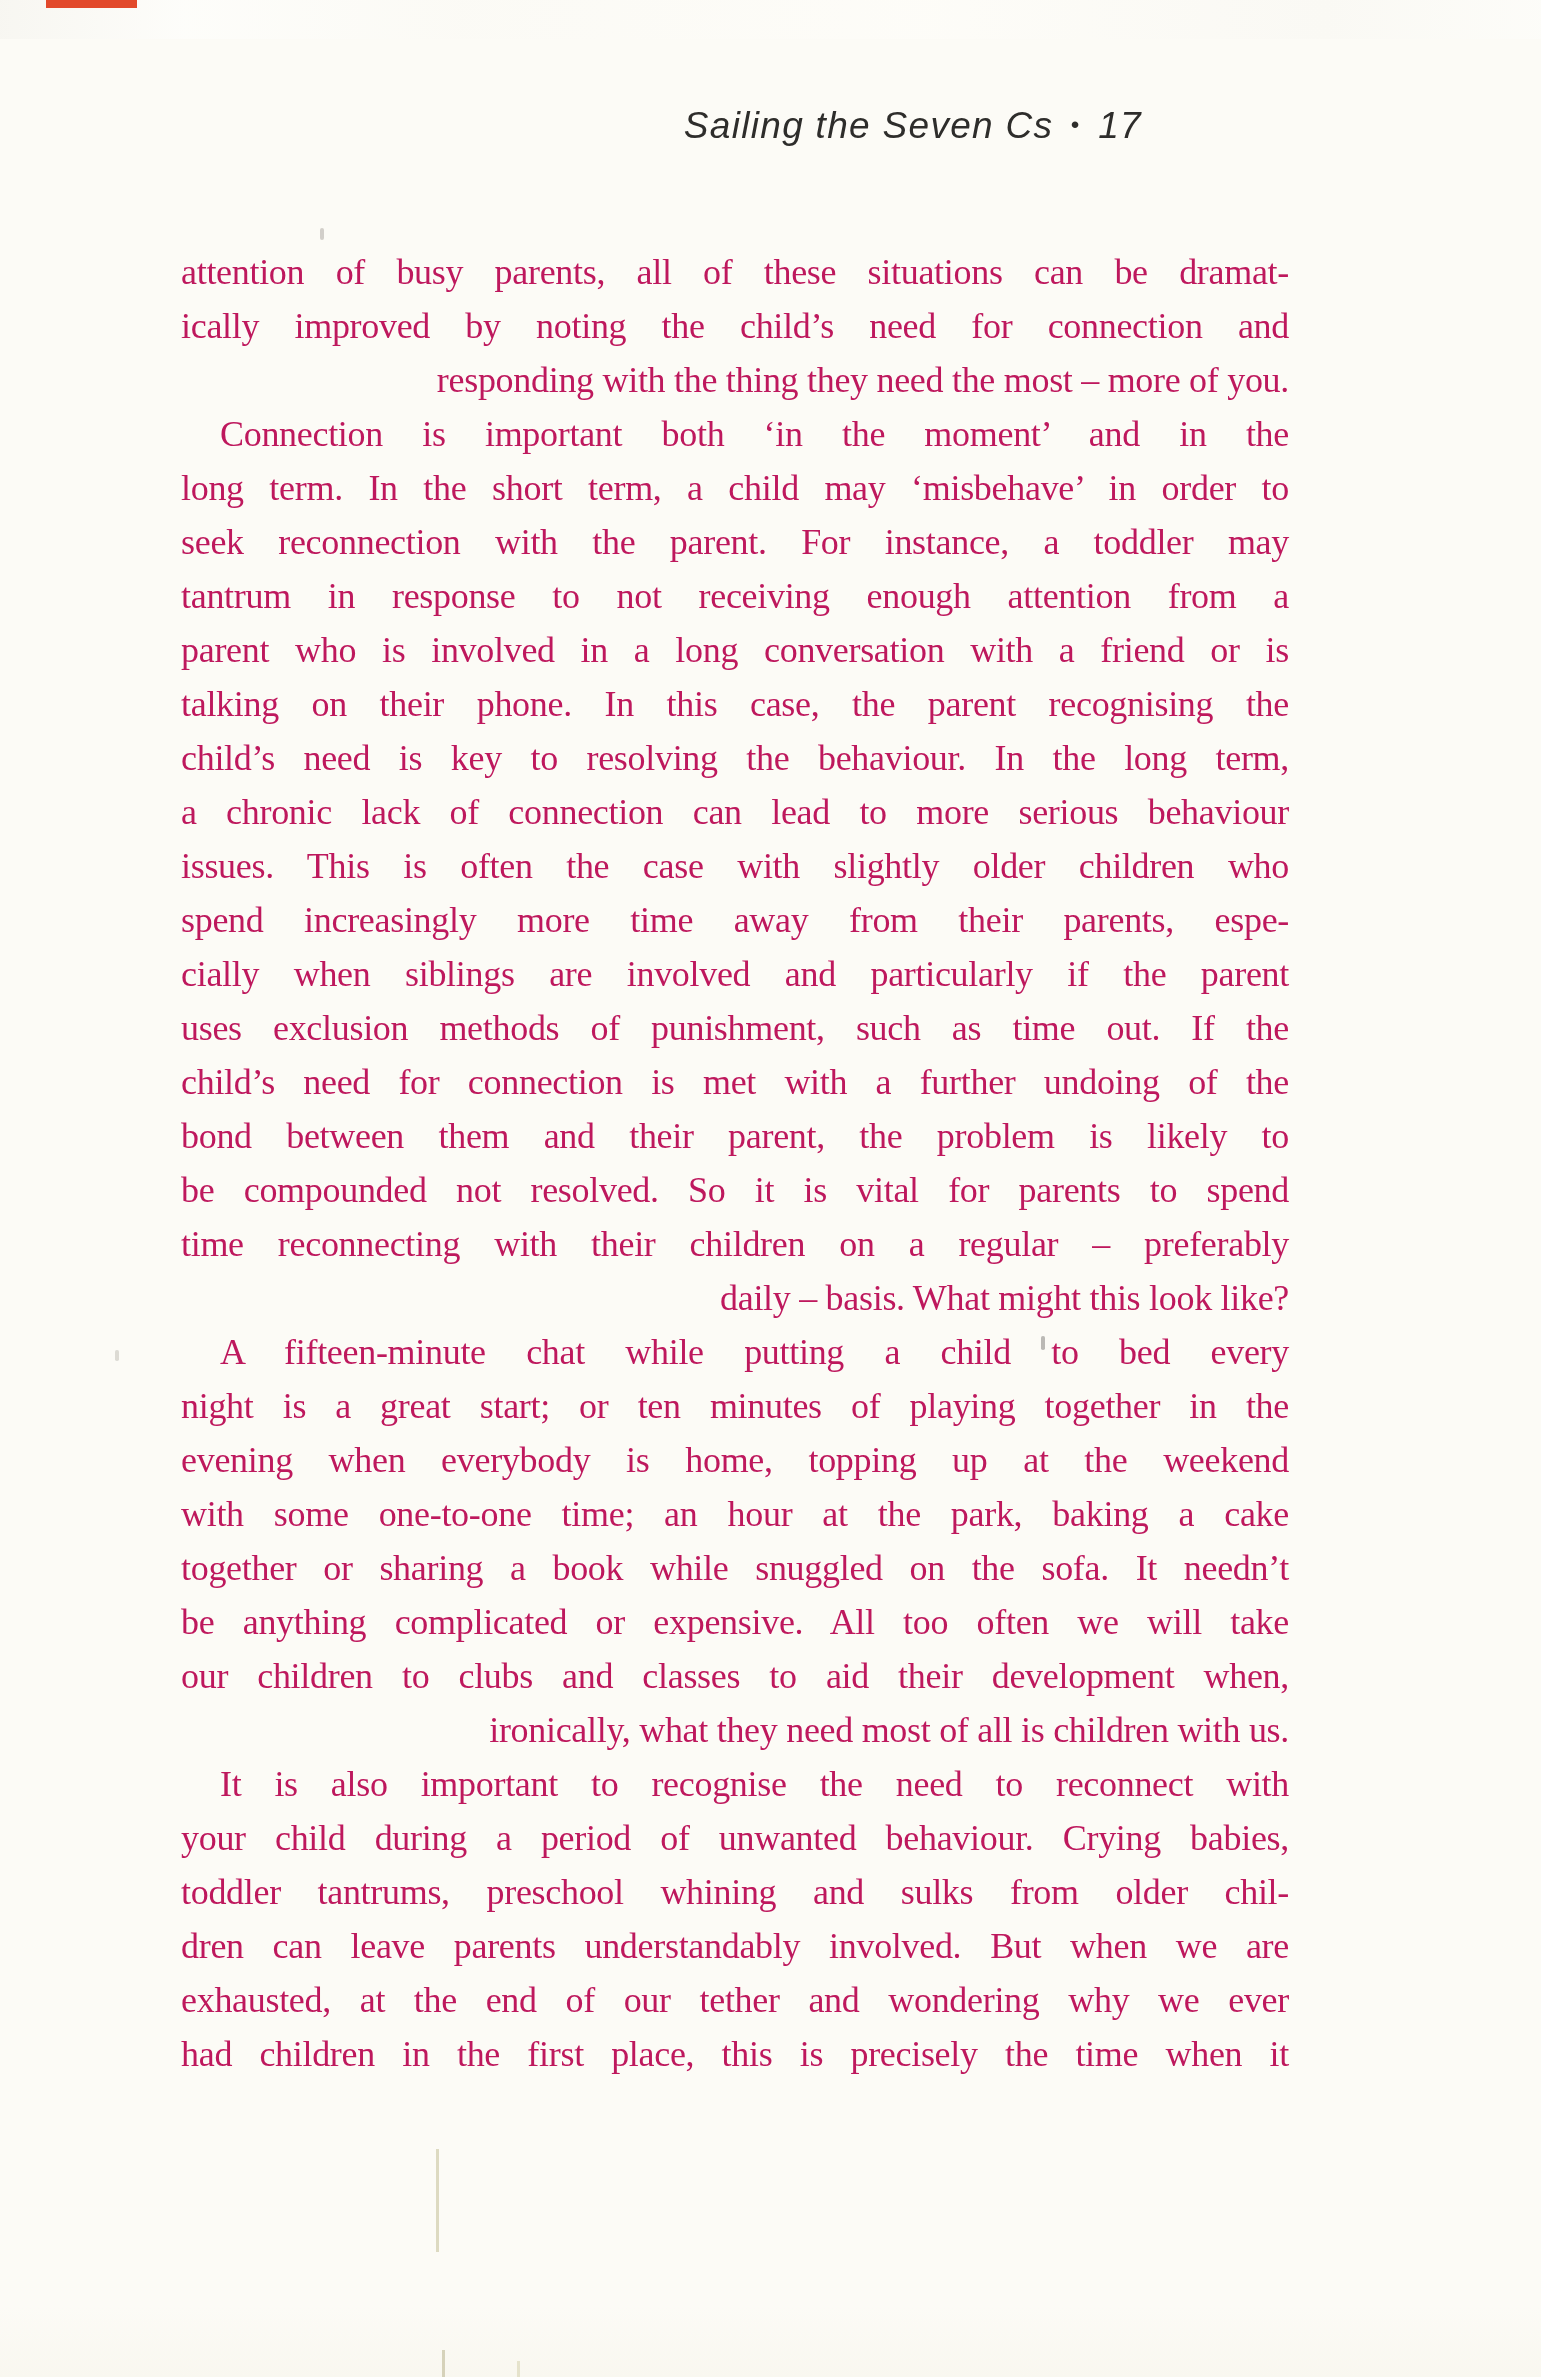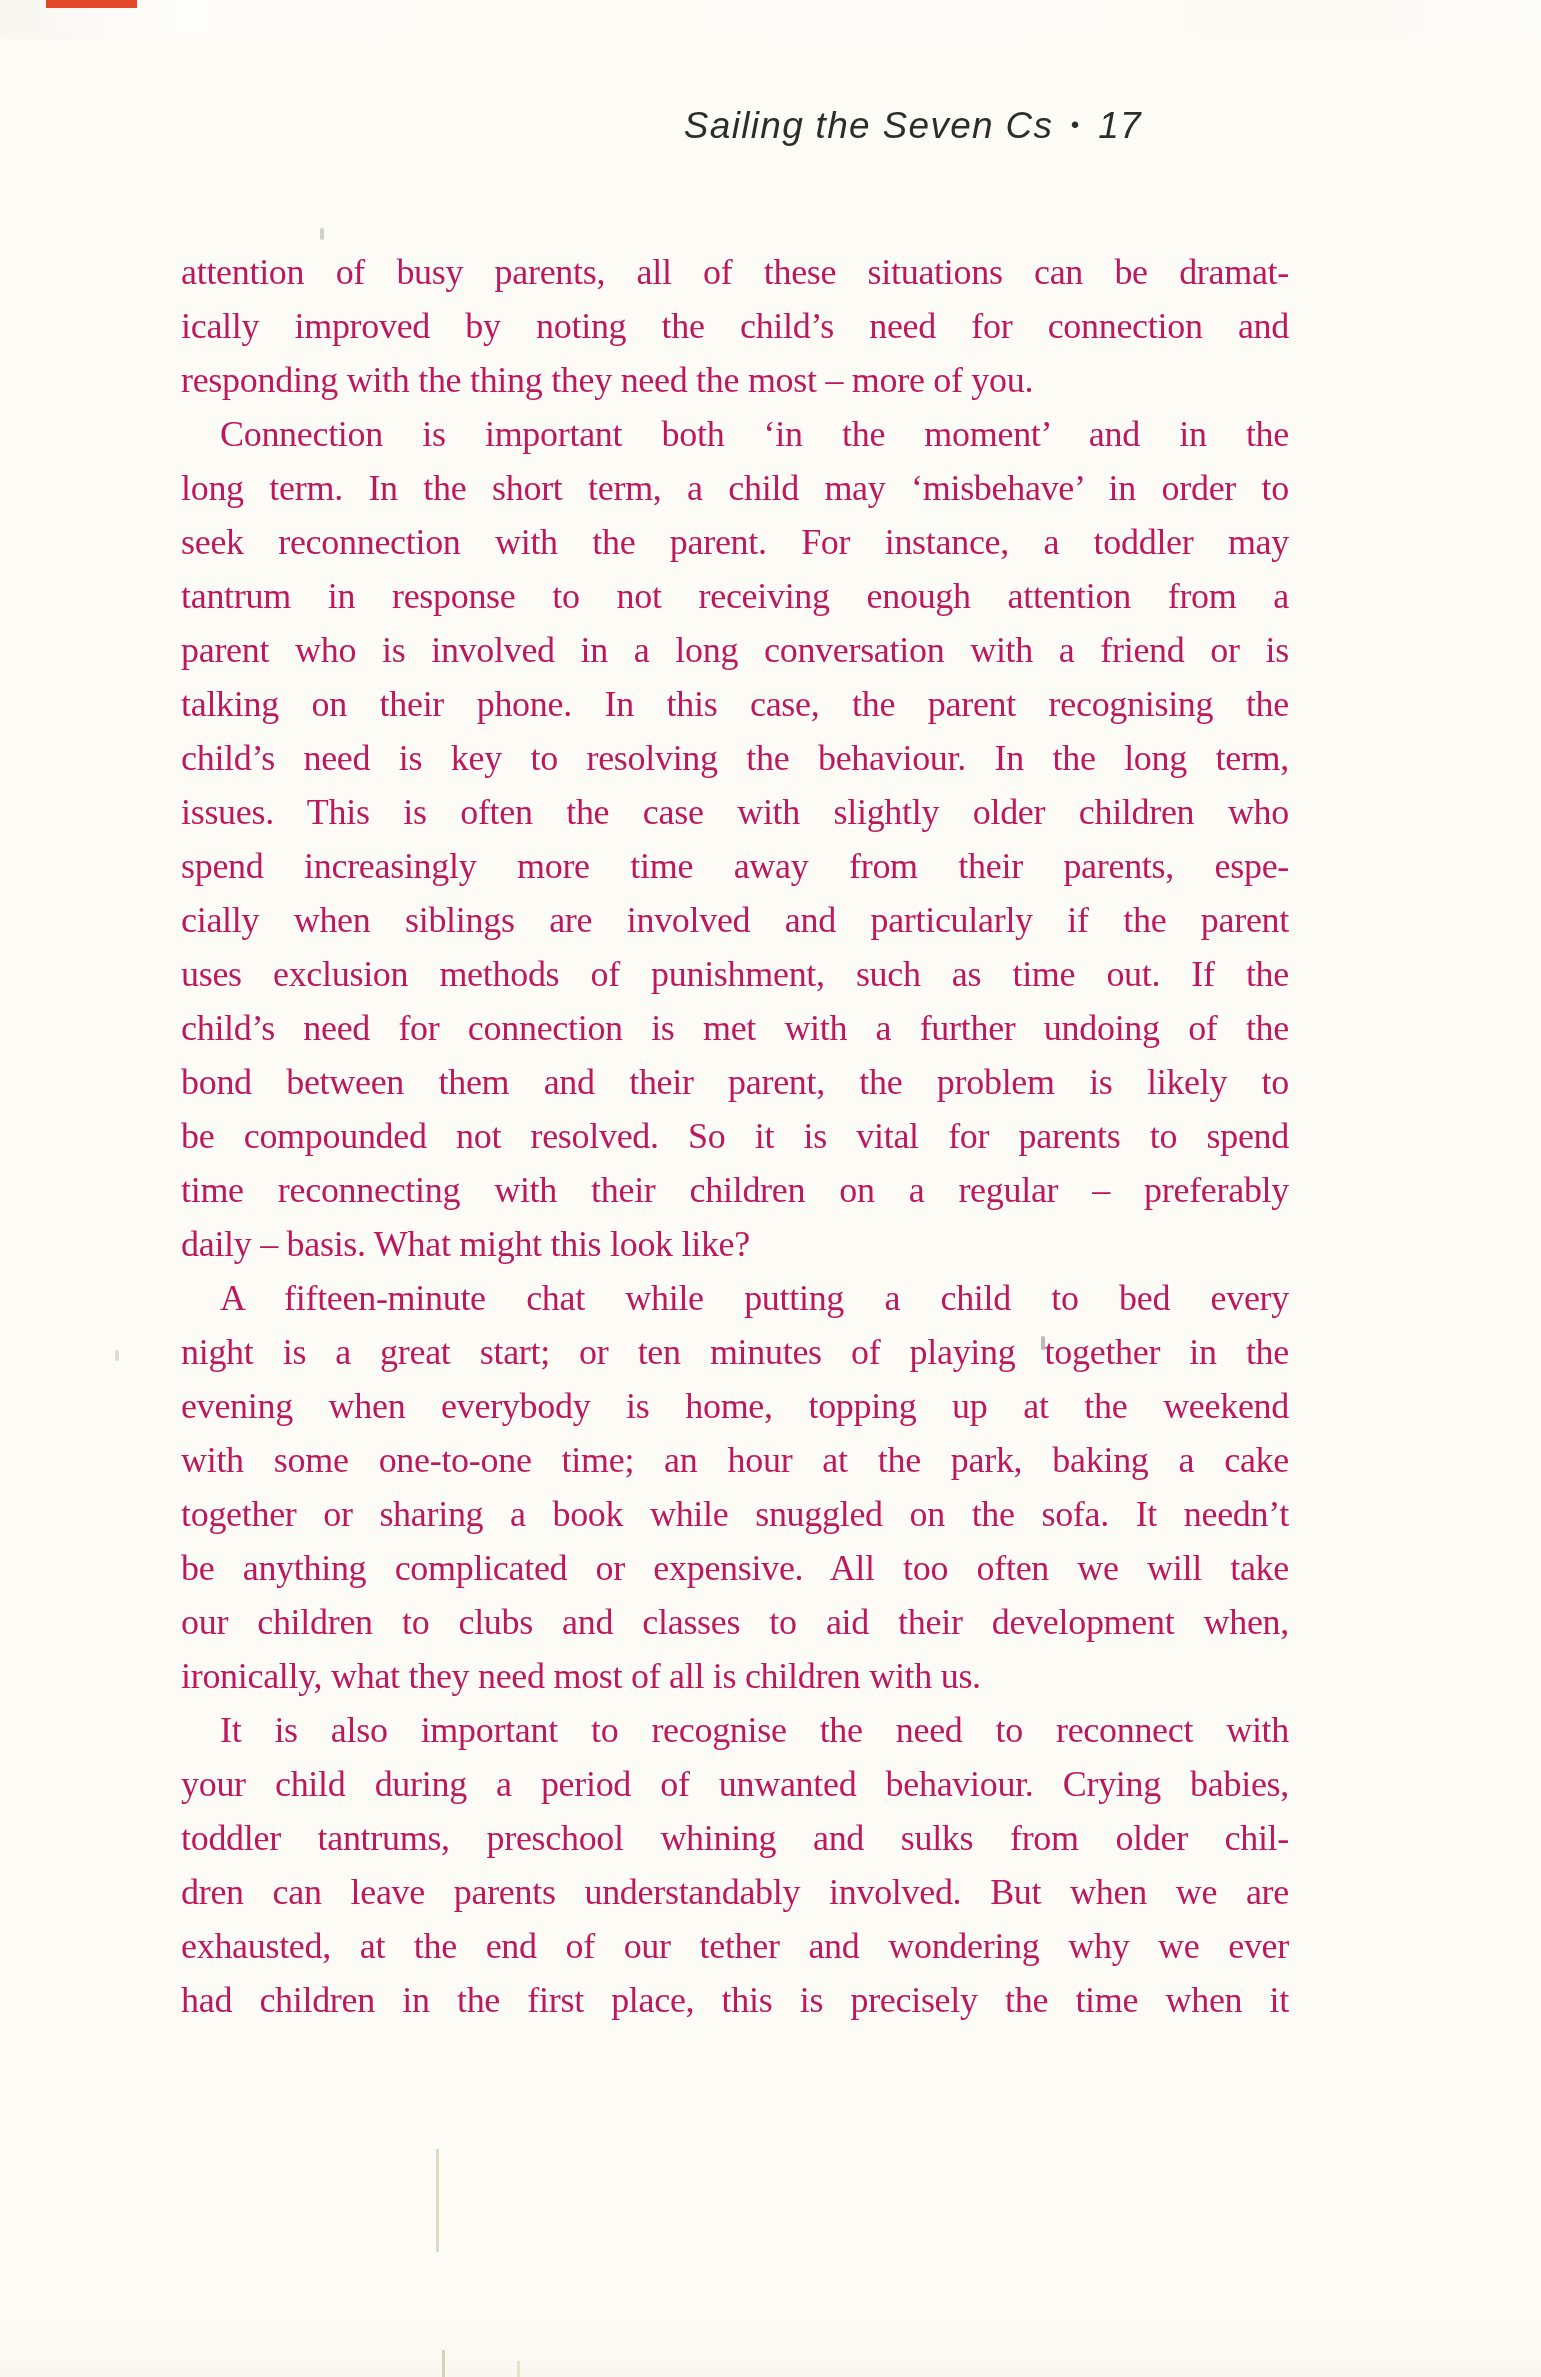--- a/index.html
+++ b/index.html
@@ -57,21 +57,21 @@
   .body-text{
     position:absolute;left:181px;top:245px;width:1108px;
     font-family:"Liberation Serif",serif;
     font-size:36px;
     line-height:54px;
     letter-spacing:-0.3px;
     color:#be185d;
   }
   .line{
     height:54px;
-    text-align:left;
+    text-align:right;
     box-sizing:border-box;
     width:100%;
     white-space:nowrap;
   }
   .line.justify{
     text-align:justify;
     text-align-last:justify;
     white-space:normal;
   }
   .line.indent{
@@ -101,20 +101,21 @@
       <div class="line justify">attention of busy parents, all of these situations can be dramat-</div>
       <div class="line justify">ically improved by noting the child’s need for connection and</div>
       <div class="line">responding with the thing they need the most – more of you.</div>
       <div class="line justify indent">Connection is important both ‘in the moment’ and in the</div>
       <div class="line justify">long term. In the short term, a child may ‘misbehave’ in order to</div>
       <div class="line justify">seek reconnection with the parent. For instance, a toddler may</div>
       <div class="line justify">tantrum in response to not receiving enough attention from a</div>
       <div class="line justify">parent who is involved in a long conversation with a friend or is</div>
       <div class="line justify">talking on their phone. In this case, the parent recognising the</div>
       <div class="line justify">child’s need is key to resolving the behaviour. In the long term,</div>
+      <div class="line justify">a chronic lack of connection can lead to more serious behaviour</div>
       <div class="line justify">issues. This is often the case with slightly older children who</div>
       <div class="line justify">spend increasingly more time away from their parents, espe-</div>
       <div class="line justify">cially when siblings are involved and particularly if the parent</div>
       <div class="line justify">uses exclusion methods of punishment, such as time out. If the</div>
       <div class="line justify">child’s need for connection is met with a further undoing of the</div>
       <div class="line justify">bond between them and their parent, the problem is likely to</div>
       <div class="line justify">be compounded not resolved. So it is vital for parents to spend</div>
       <div class="line justify">time reconnecting with their children on a regular – preferably</div>
       <div class="line">daily – basis. What might this look like?</div>
       <div class="line justify indent">A fifteen-minute chat while putting a child to bed every</div>

